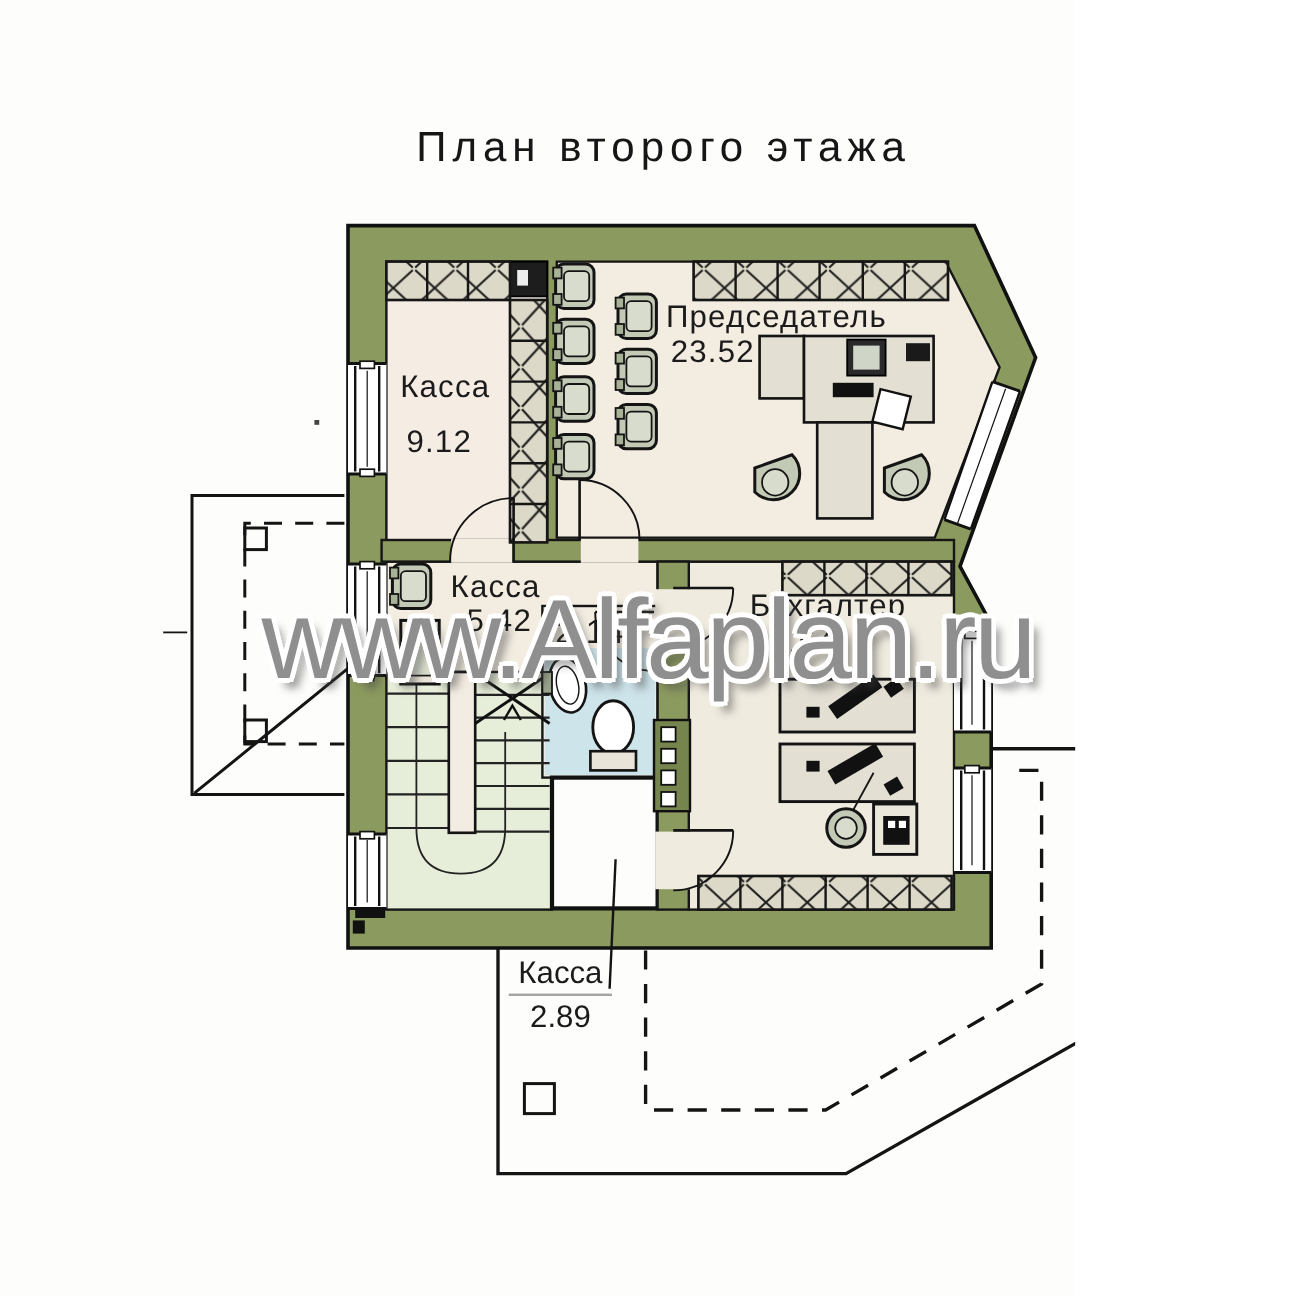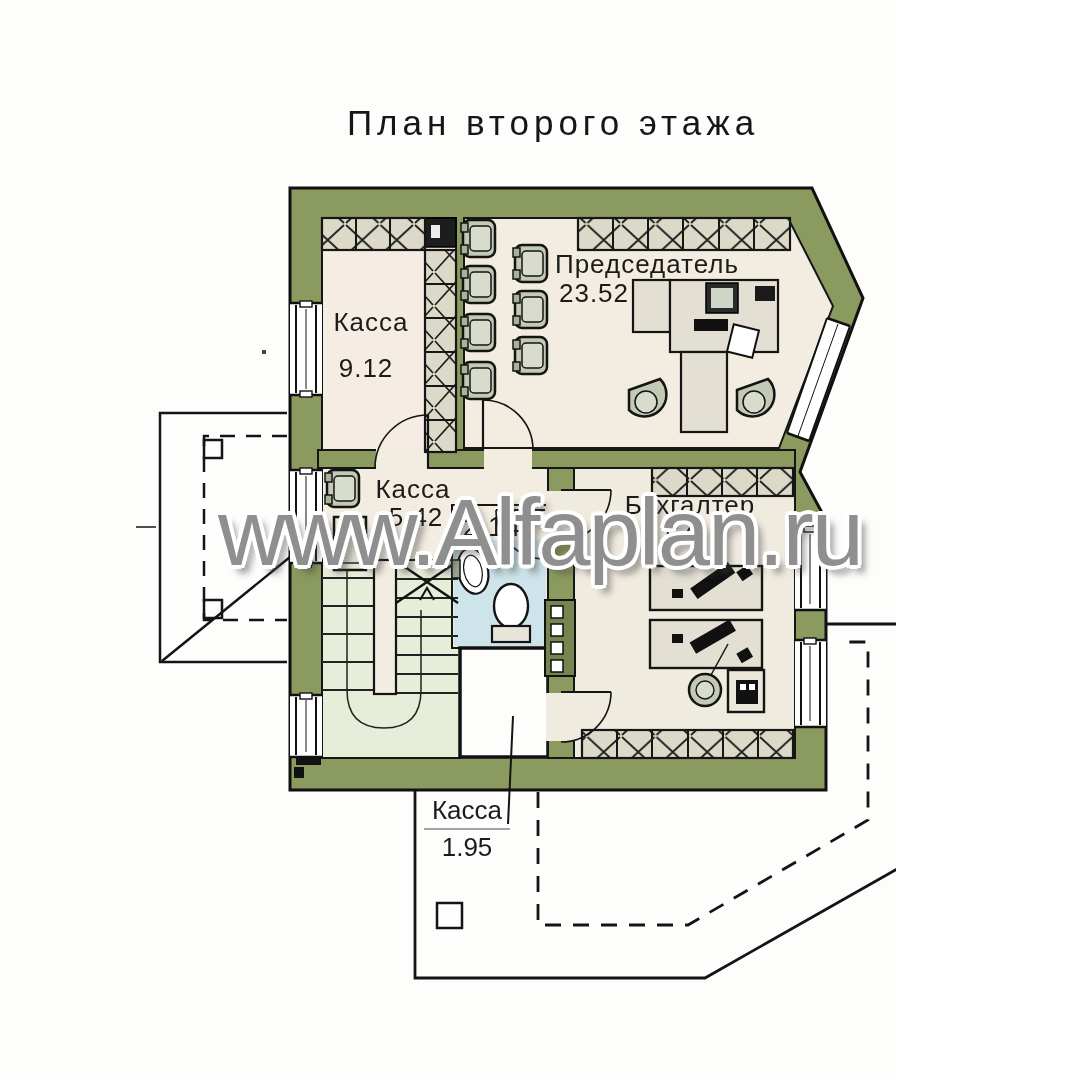--- a/index.html
+++ b/index.html
@@ -269,18 +269,18 @@
 <div class="lbl" style="left:413px;top:489px">Касса</div>
 <div class="lbl" style="left:416px;top:517px">5.42</div>
 
 <div class="lbl small" style="left:492px;top:527px">2.14</div>
 
 <div class="lbl" style="left:690px;top:505px">Бухгалтер</div>
 <div class="lbl" style="left:661px;top:536px">26.54</div>
 
 <div id="kassa-label">
   <span class="kname">Касса</span>
-  <span class="karea">1.95</span>
+  <span class="karea">2.89</span>
 </div>
 
 <div id="watermark">www.Alfaplan.ru</div>
 
 </div>
 
 </body></html>

